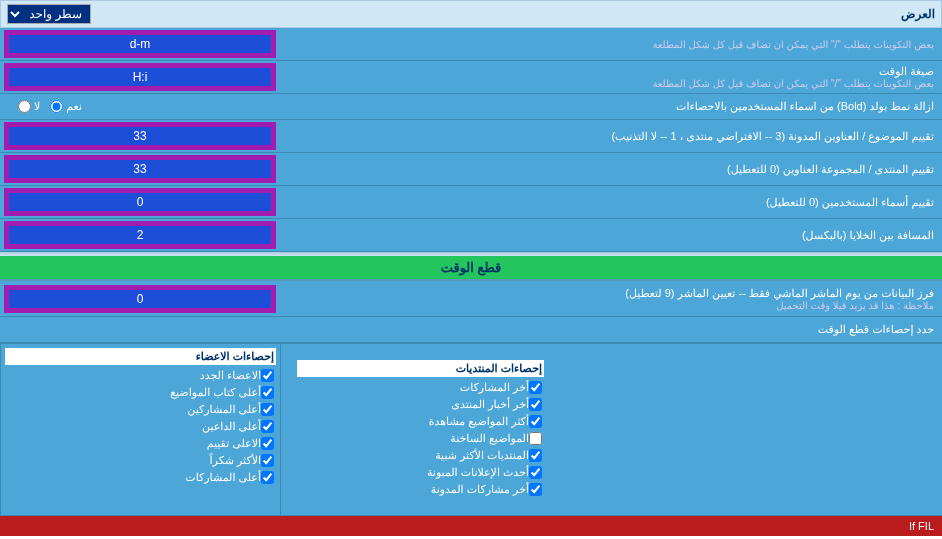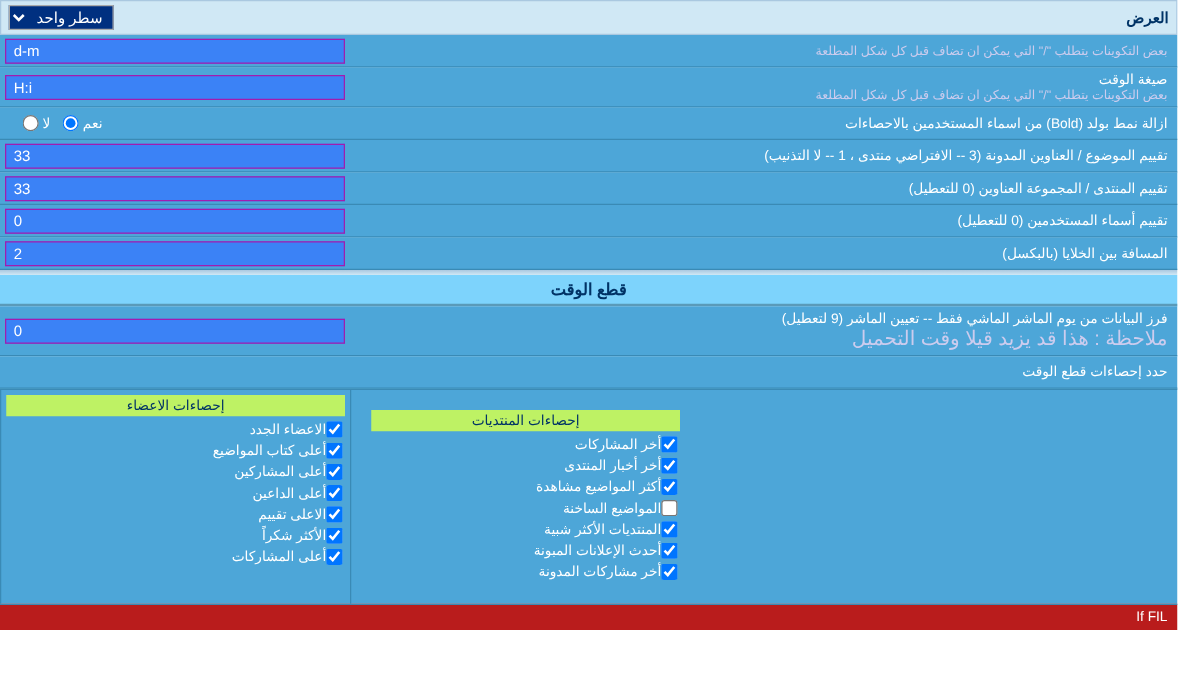--- a/index.html
+++ b/index.html
@@ -56,32 +56,32 @@
     .form-row .row-input {
       width: 280px;
       min-width: 200px;
       display: flex;
       align-items: center;
       justify-content: center;
       padding: 2px 4px;
     }
     .form-row .row-input input[type="text"] {
       width: 100%;
-      background: #3b82f6;
-      color: #fff;
-      border: 1px solid #a21caf;
+      background: #1d4ed8;
+      color: #fff;
+      border: 5px solid #a21caf;
       padding: 2px 6px;
       font-size: 12px;
-      text-align: left;
+      text-align: center;
       direction: ltr;
     }
 
     
     .section-header {
-      background: #7dd3fc;
+      background: #22c55e;
       border-bottom: 2px solid #5a9ab8;
       padding: 4px 8px;
       color: #003366;
       font-weight: bold;
       font-size: 13px;
       text-align: center;
     }
 
     
     .radio-row {
@@ -106,24 +106,24 @@
     }
     .radio-row .radio-item {
       display: flex;
       align-items: center;
       gap: 3px;
       color: #fff;
       font-size: 11px;
     }
     .stats-col-header {
       color: #003366;
-      font-weight: normal;
-      font-size: 11px;
-      text-align: center;
-      background: #bef264;
+      font-weight: bold;
+      font-size: 11px;
+      text-align: right;
+      background: #ffffff;
       padding: 2px;
       margin-bottom: 3px;
     }
     .stats-col-item {
       display: flex;
       align-items: center;
       gap: 0;
       color: #fff;
       font-size: 11px;
       padding: 1px 2px;
@@ -214,21 +214,21 @@
     </div>
   </div>
 
   <div class="divider-row"></div>
 
   <div class="section-header">قطع الوقت</div>
 
   <div class="form-row" style="min-height:36px;">
     <div class="row-label">
       <div>فرز البيانات من يوم الماشر الماشي فقط -- تعيين الماشر (9 لتعطيل)</div>
-      <div style="font-size:16px; color:#cce;">ملاحظة : هذا قد يزيد قيلا وقت التحميل</div>
+      <div style="font-size:10px; color:#cce;">ملاحظة : هذا قد يزيد قيلا وقت التحميل</div>
     </div>
     <div class="row-input">
       <input type="text" value="0" style="">
     </div>
   </div>
 
   <div class="form-row">
     <div class="row-label">حدد إحصاءات قطع الوقت</div>
     <div class="row-input"></div>
   </div>

